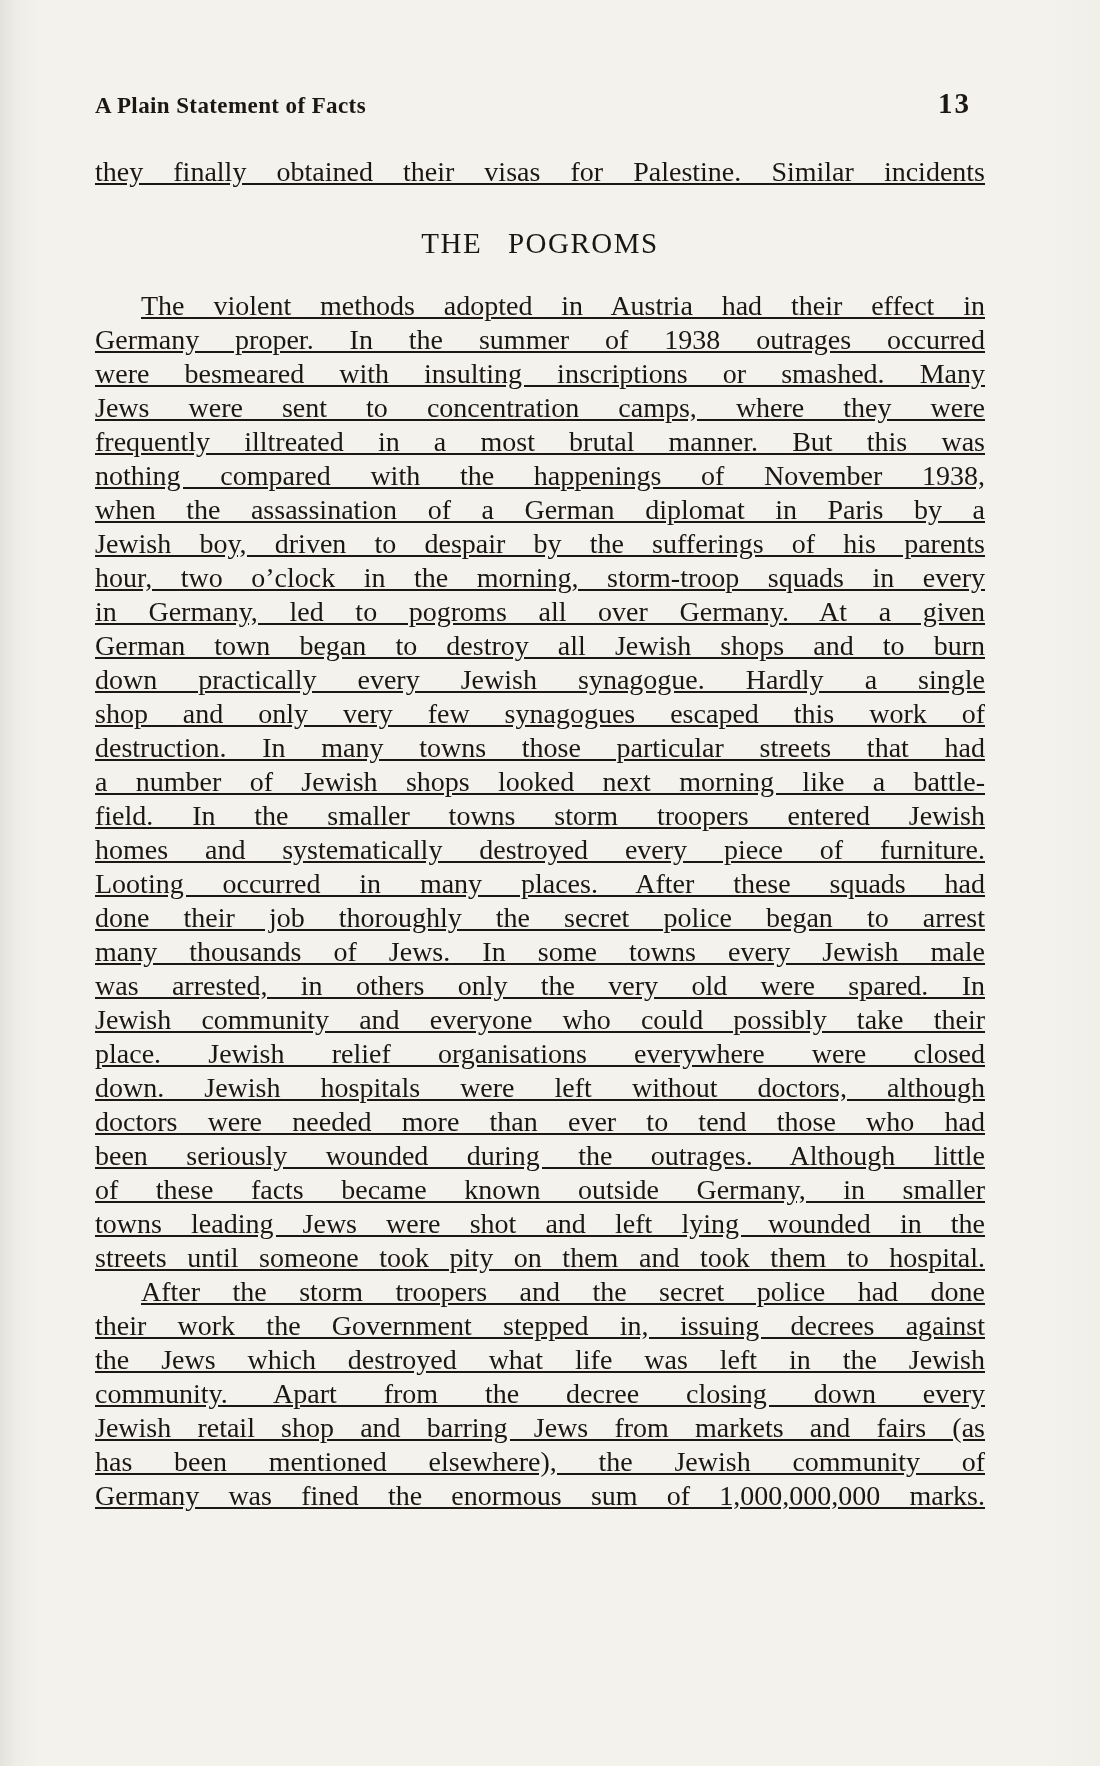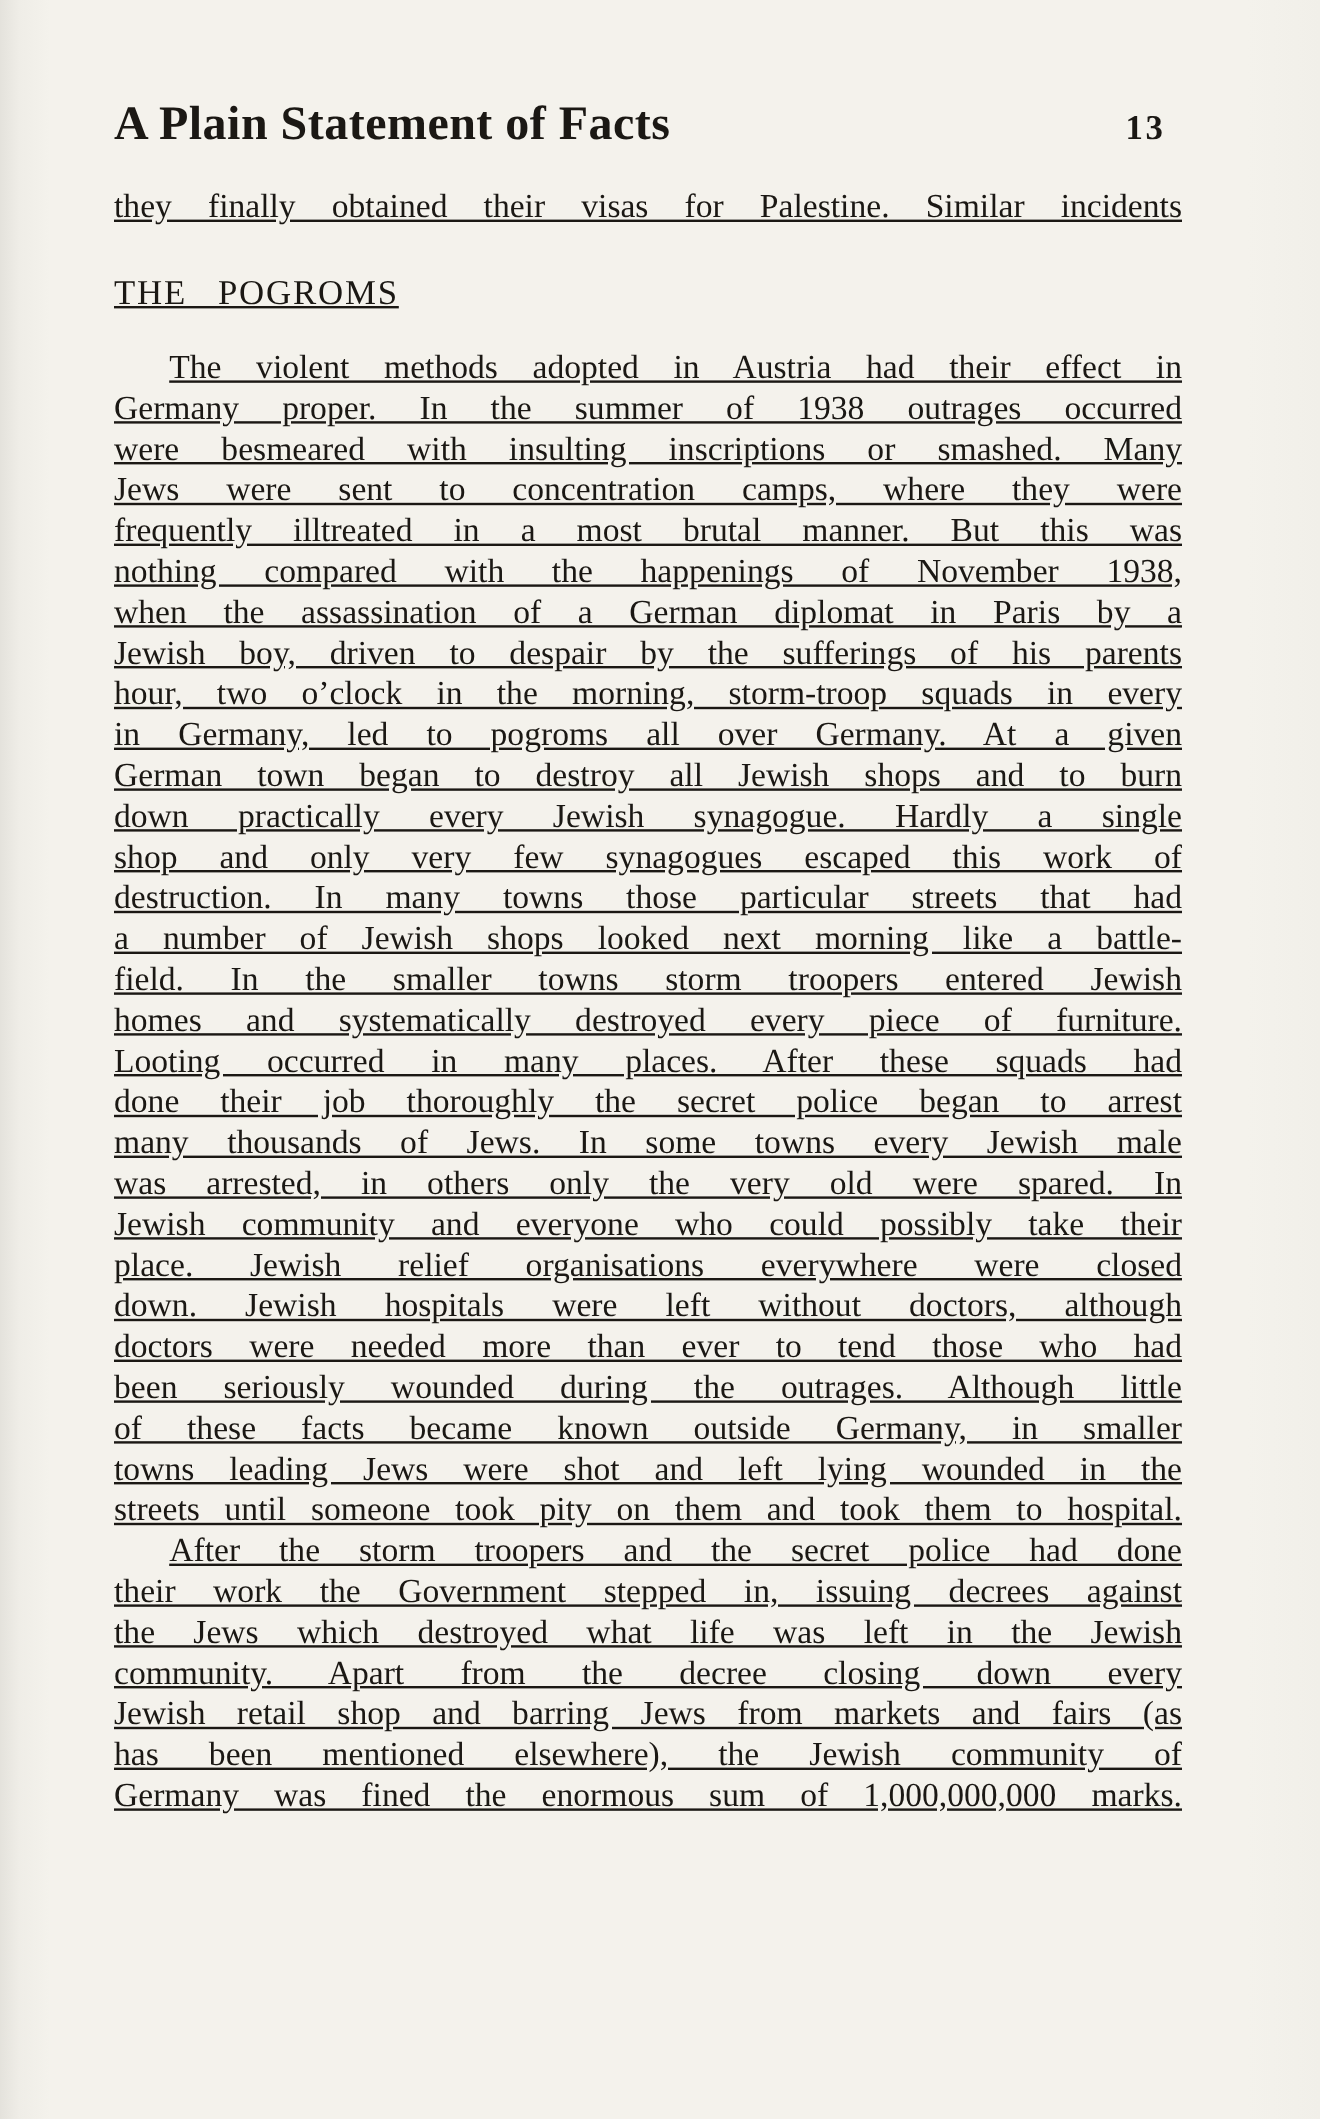--- a/index.html
+++ b/index.html
@@ -24,43 +24,43 @@
     top: 84px;
     width: 890px;
   }
   .running-head {
     display: flex;
     justify-content: space-between;
     align-items: baseline;
     line-height: 38px;
   }
   .running-title {
-    font-size: 40px;
+    font-size: 23px;
     font-weight: bold;
     letter-spacing: 0.4px;
   }
   .folio {
     font-size: 29px;
     letter-spacing: 2px;
     margin-right: 14px;
     font-variant-numeric: oldstyle-nums;
     font-weight: bold;
   }
   .intro {
     margin-top: 30px;
     text-decoration: underline;
   }
   .section-heading {
     margin: 36px 0 0 0;
     font-size: 29px;
     font-weight: normal;
+    text-align: center;
     letter-spacing: 1.5px;
     word-spacing: 17px;
     line-height: 36px;
-    text-decoration: underline;
   }
   .body-text {
     margin-top: 28px;
     text-decoration: underline;
   }
   .line {
     font-size: 28px;
     line-height: 34px;
     height: 34px;
     overflow: hidden;

